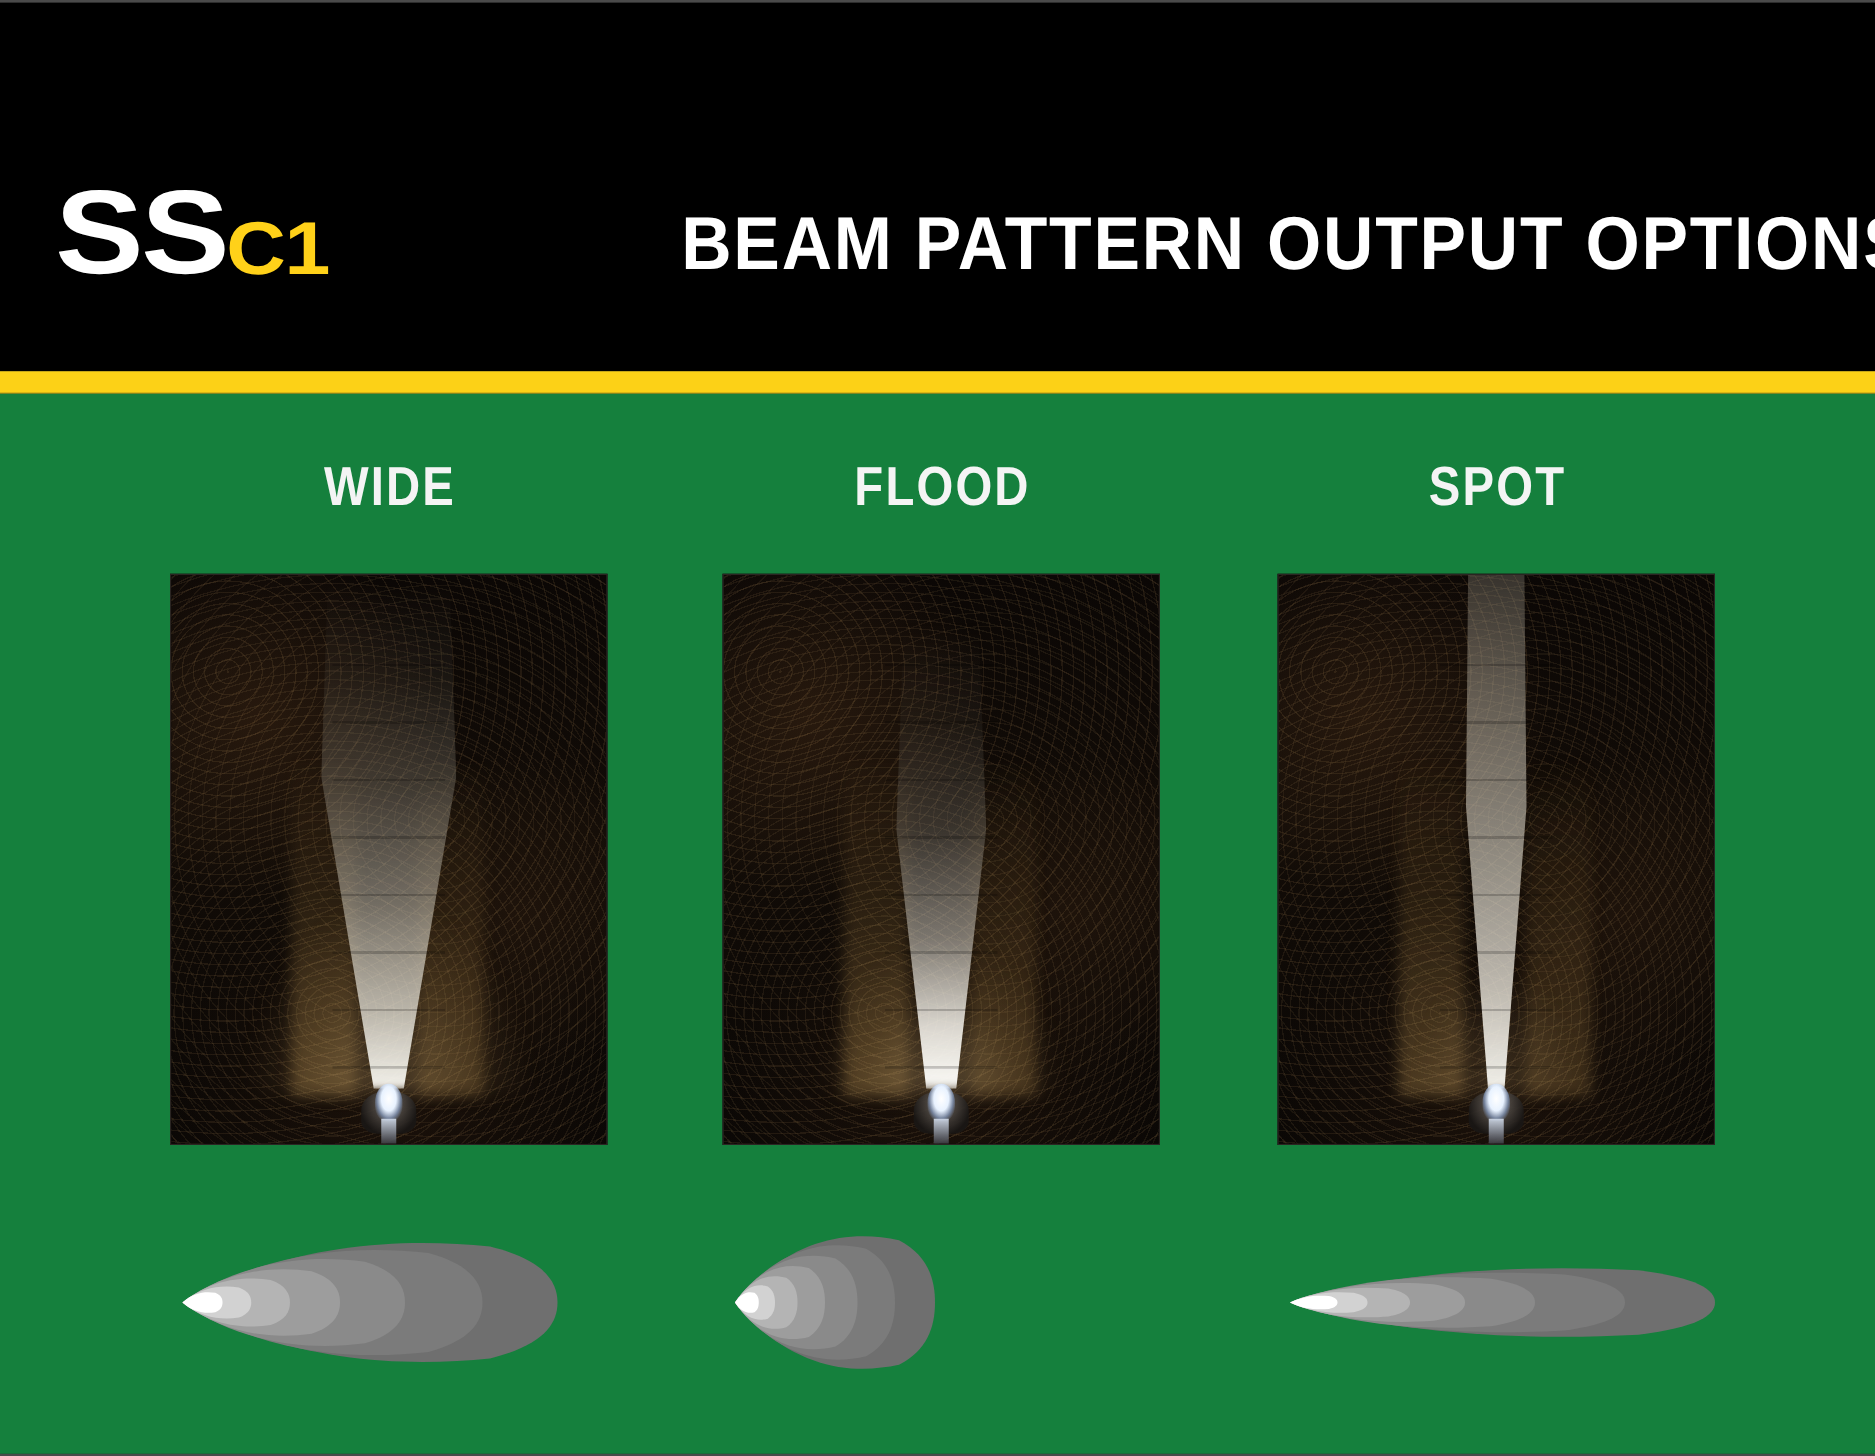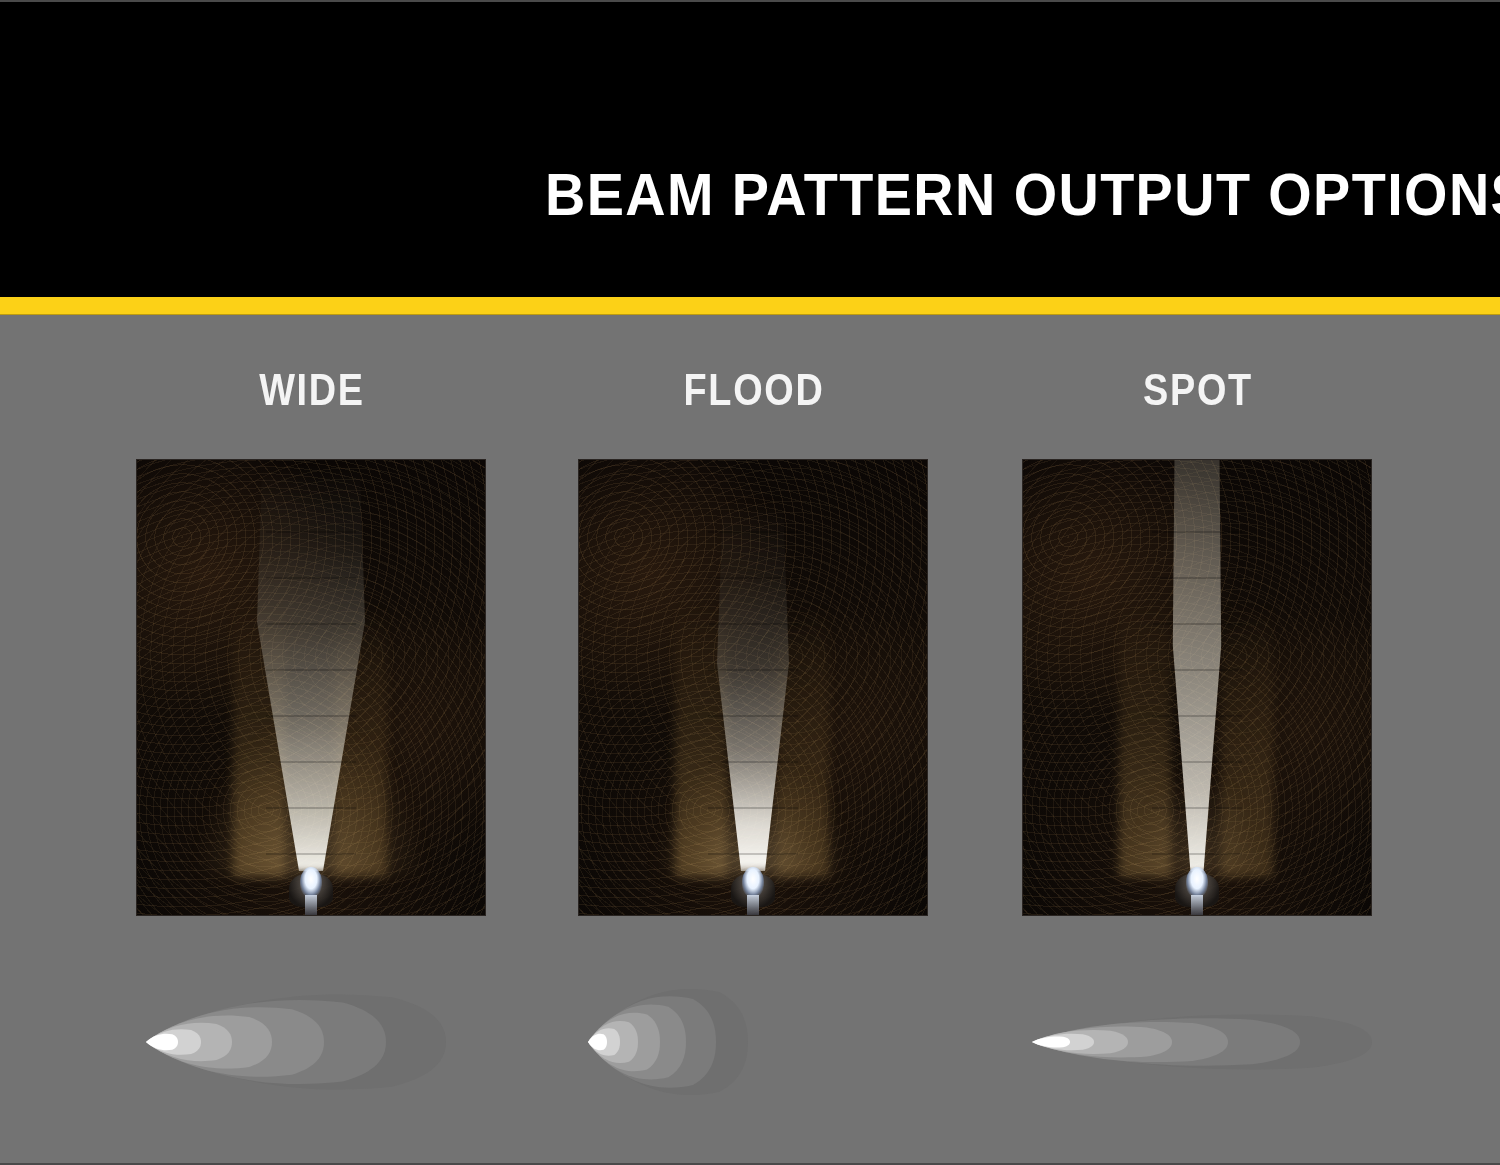--- a/index.html
+++ b/index.html
@@ -89,21 +89,21 @@
     box-shadow: inset 0 -1px 0 rgba(0,0,0,0.25);
   }
 
   
   .body-area {
     position: absolute;
     left: 0;
     top: 313px;
     width: 1500px;
     height: 850px;
-    background: #737373;
+    background: #15803d;
   }
 
   .column {
     position: absolute;
     top: 0;
     width: 352px;
   }
   .col-wide  { left: 136px; }
   .col-flood { left: 578px; }
   .col-spot  { left: 1022px; }
@@ -320,20 +320,24 @@
   }
   .diagram svg { display: block; overflow: visible; }
 </style>
 </head>
 <body>
 
 <div class="page">
 
   <div class="header">
 
+    <div class="logo">
+      <span class="logo-ss">SS</span>
+      <span class="logo-c1">C1</span>
+    </div>
 
     <div class="header-title">BEAM PATTERN OUTPUT OPTIONS</div>
   </div>
 
   <div class="accent-bar"></div>
 
   <div class="body-area">
 
     <div class="column col-wide">
       <div class="col-label">WIDE</div>

